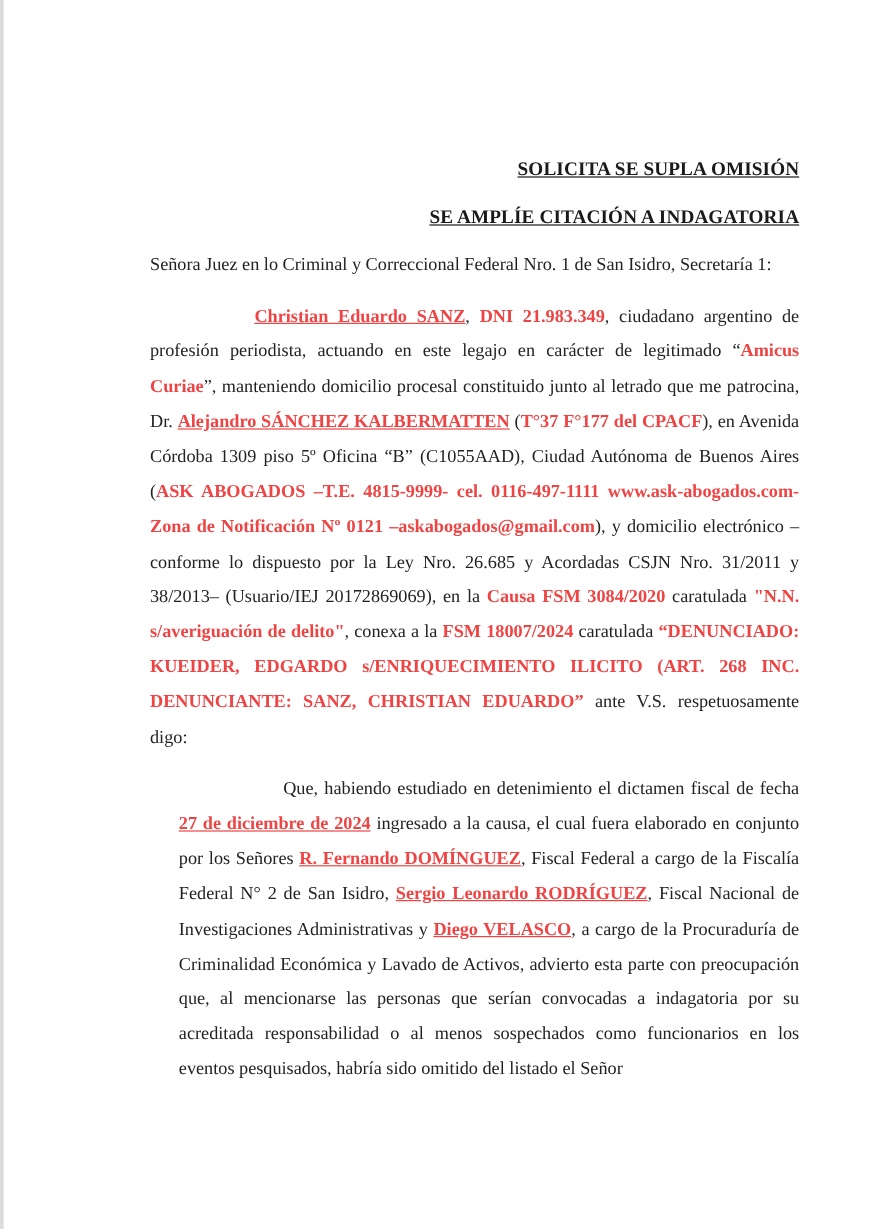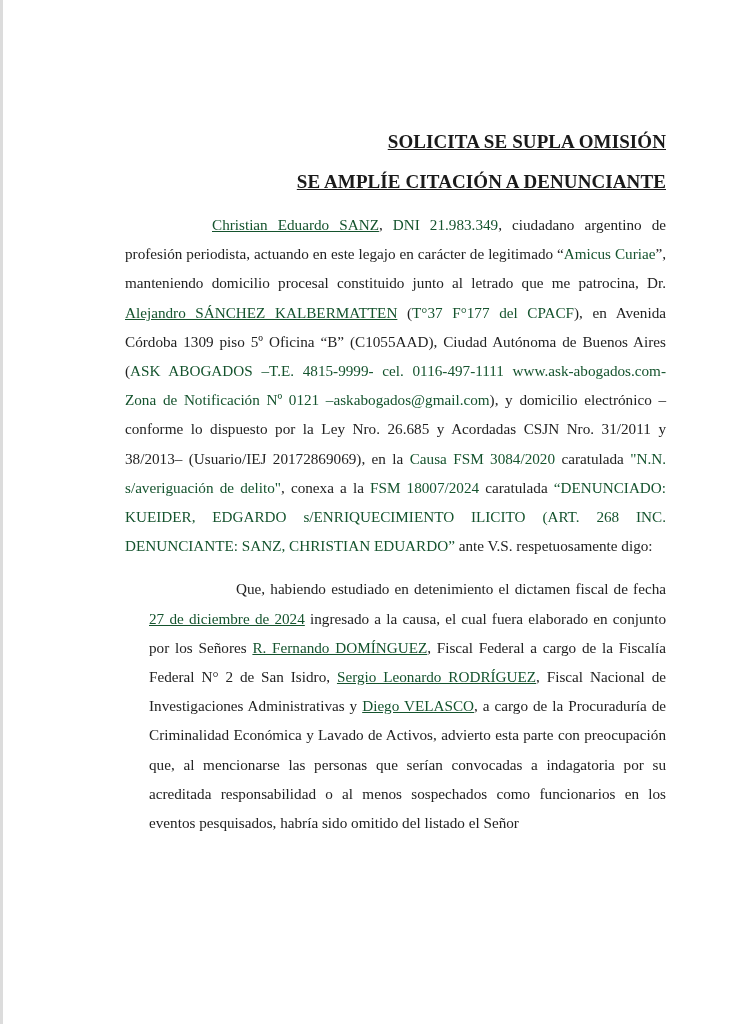--- a/index.html
+++ b/index.html
@@ -13,41 +13,42 @@
   .edge {
     position: absolute; left: 0; top: 0; width: 3px; height: 1024px;
     background: #dcdcdc;
   }
   .page {
     position: absolute; left: 125px; top: 128px; width: 541px;
     font-size: 15.2px;
   }
   .title {
     text-align: right; font-weight: bold; text-decoration: underline;
-    font-size: 19px; color: #1a1a1a; letter-spacing: 0.1px;
+    font-size: 16px; color: #1a1a1a; letter-spacing: 0.1px;
     height: 28px; line-height: 28px;
   }
   .title + .title { margin-top: 12px; }
   .p {
     text-align: justify; line-height: 29.2px; margin: 0;
   }
   .p.first { margin-top: 10px; }
   .p.gap { margin-top: 14px; }
   .p.gap2 { margin-top: 14px; margin-left: 24px; }
   .indent { text-indent: 87px; }
   .indent2 { text-indent: 87px; }
-  b, .b { font-weight: normal; color: #14532d; }
+  b, .b { font-weight: bold; color: #ef4444; }
   u { text-decoration: underline; }
 </style>
 </head>
 <body>
 
 <div class="edge"></div>
 
 <div class="page">
   <div class="title">SOLICITA SE SUPLA OMISIÓN</div>
-  <div class="title">SE AMPLÍE CITACIÓN A DENUNCIANTE</div>
+  <div class="title">SE AMPLÍE CITACIÓN A INDAGATORIA</div>
 
+  <p class="p first">Señora Juez en lo Criminal y Correccional Federal Nro. 1 de San Isidro, Secretaría 1:</p>
 
   <p class="p gap indent"><b><u>Christian Eduardo SANZ</u></b><span>, </span><b>DNI 21.983.349</b><span>, ciudadano argentino de profesión periodista, actuando en este legajo en carácter de legitimado “</span><b>Amicus Curiae</b><span>”, manteniendo domicilio procesal constituido junto al letrado que me patrocina, Dr. </span><b><u>Alejandro SÁNCHEZ KALBERMATTEN</u></b><span> (</span><b>T°37 F°177 del CPACF</b><span>), en Avenida Córdoba 1309 piso 5º Oficina “B” (C1055AAD), Ciudad Autónoma de Buenos Aires (</span><b>ASK ABOGADOS –T.E. 4815-9999- cel. 0116-497-1111 www.ask-abogados.com- Zona de Notificación Nº 0121 –askabogados@gmail.com</b><span>), y domicilio electrónico –conforme lo dispuesto por la Ley Nro. 26.685 y Acordadas CSJN Nro. 31/2011 y 38/2013– (Usuario/IEJ 20172869069), en la </span><b>Causa FSM 3084/2020</b><span> caratulada </span><b>"N.N. s/averiguación de delito"</b><span>, conexa a la </span><b>FSM 18007/2024</b><span> caratulada </span><b>“DENUNCIADO: KUEIDER, EDGARDO s/ENRIQUECIMIENTO ILICITO (ART. 268 INC. DENUNCIANTE: SANZ, CHRISTIAN EDUARDO”</b><span> ante V.S. respetuosamente digo:</span></p>
 
   <p class="p gap2 indent2"><span>Que, habiendo estudiado en detenimiento el dictamen fiscal de fecha </span><b><u>27 de diciembre de 2024</u></b><span> ingresado a la causa, el cual fuera elaborado en conjunto por los Señores </span><b><u>R. Fernando DOMÍNGUEZ</u></b><span>, Fiscal Federal a cargo de la Fiscalía Federal N° 2 de San Isidro, </span><b><u>Sergio Leonardo RODRÍGUEZ</u></b><span>, Fiscal Nacional de Investigaciones Administrativas y </span><b><u>Diego VELASCO</u></b><span>, a cargo de la Procuraduría de Criminalidad Económica y Lavado de Activos, advierto esta parte con preocupación que, al mencionarse las personas que serían convocadas a indagatoria por su acreditada responsabilidad o al menos sospechados como funcionarios en los eventos pesquisados, habría sido omitido del listado el Señor</span></p>
 </div>
 
 </body></html>

